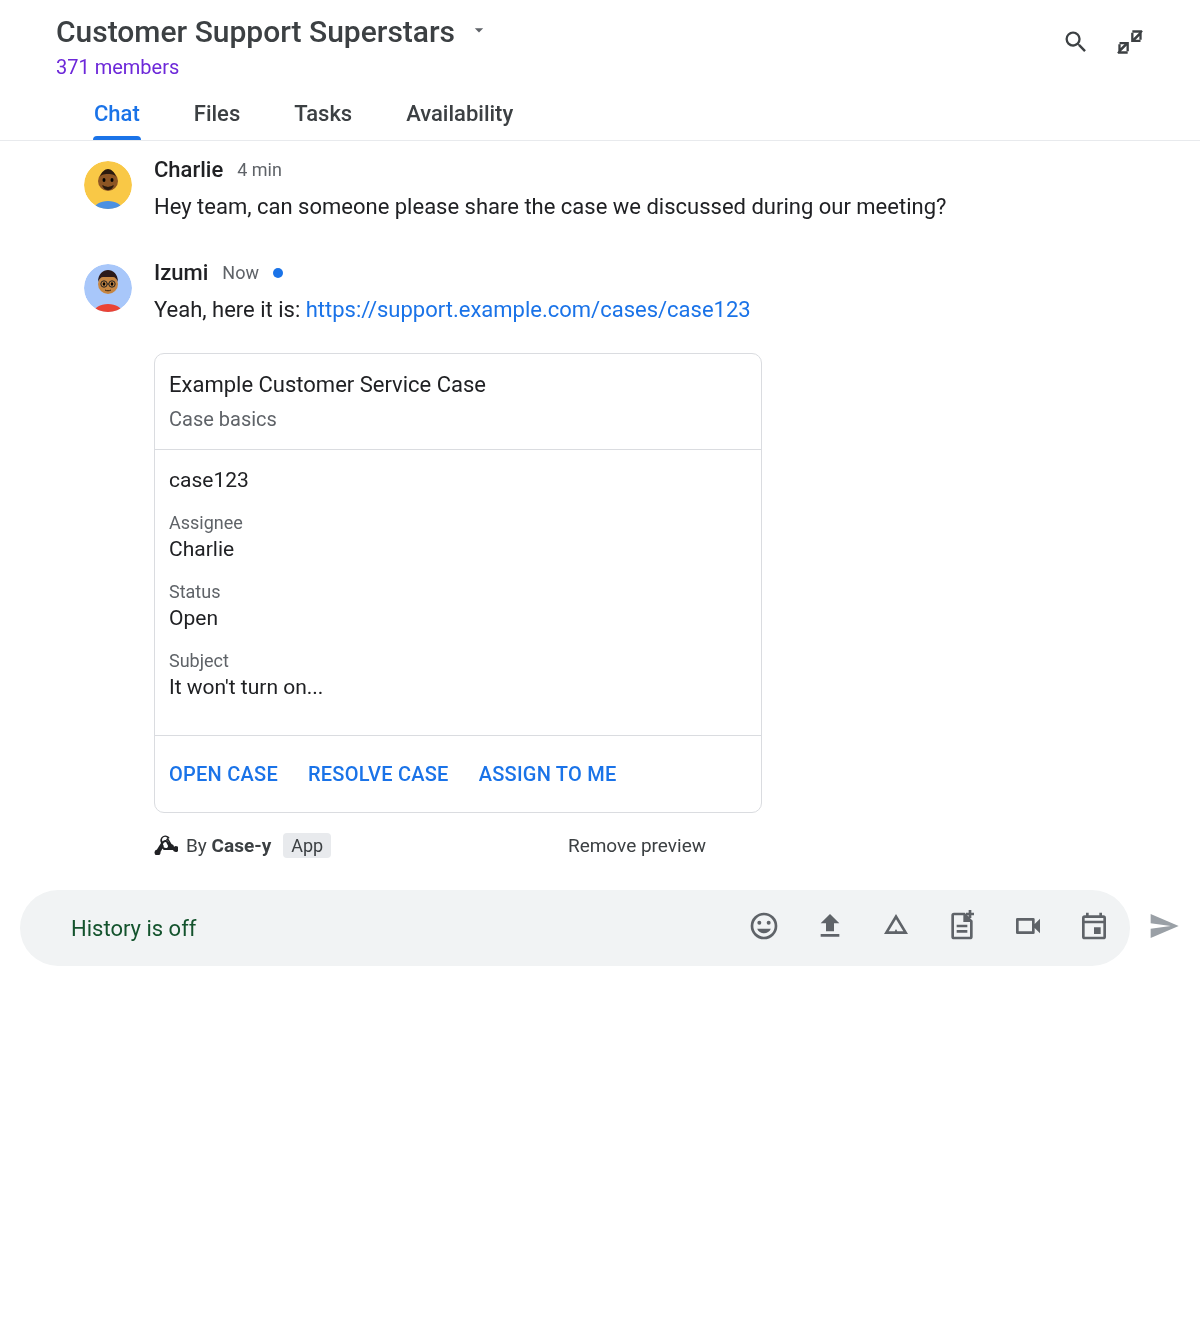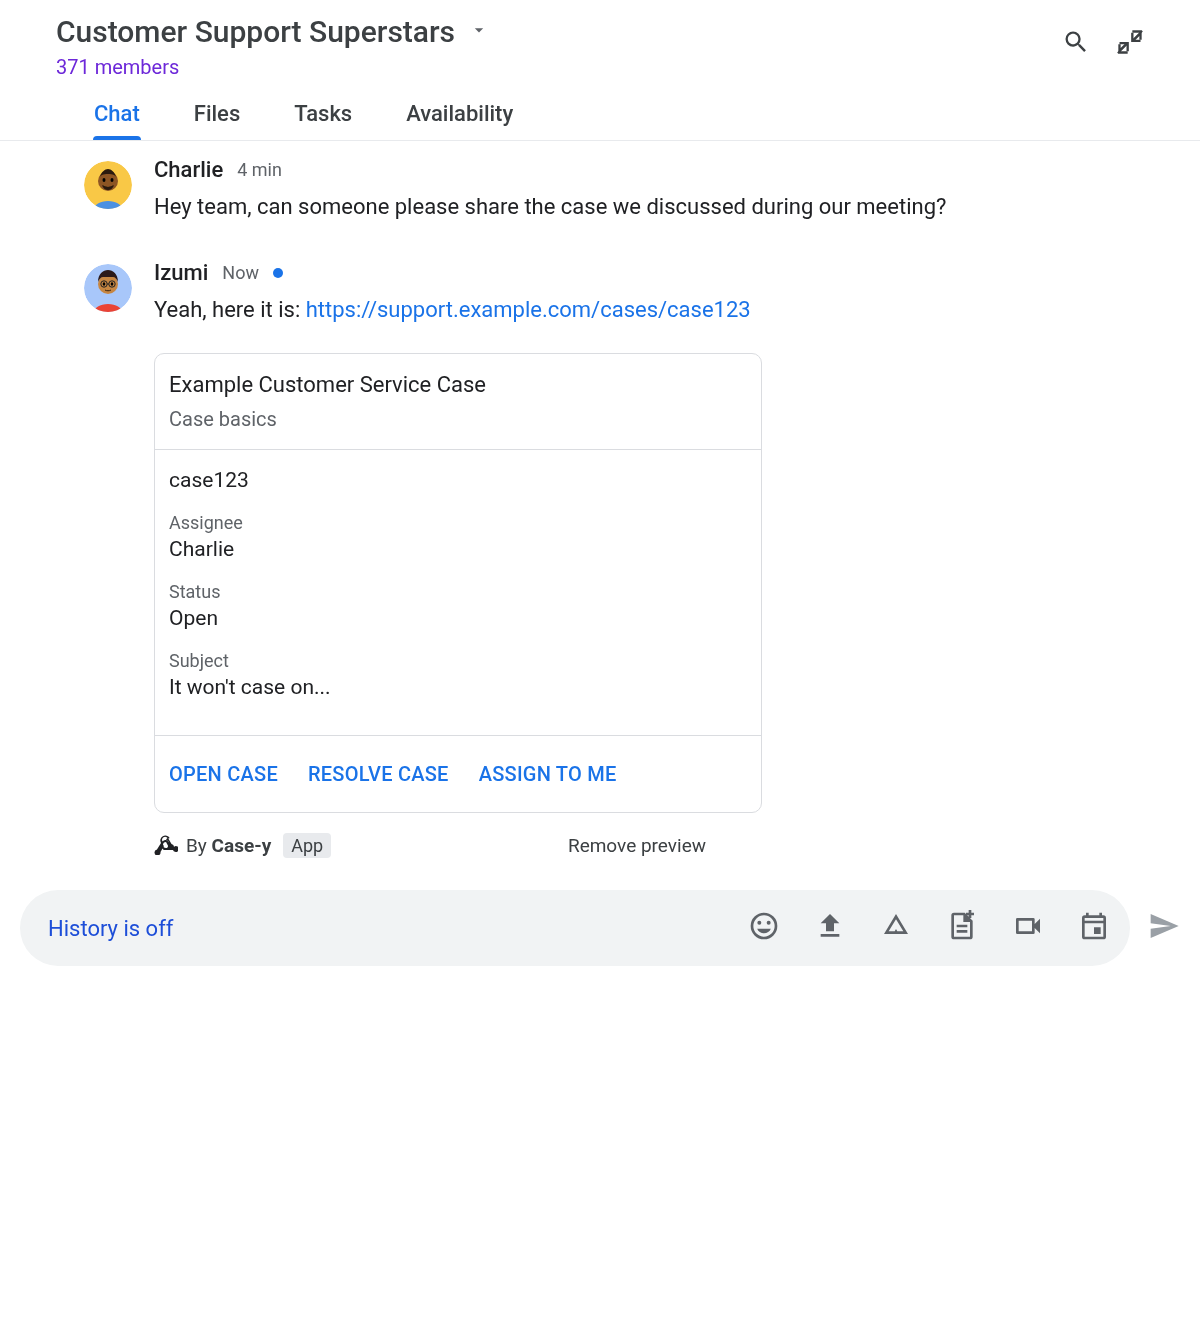--- a/index.html
+++ b/index.html
@@ -40,21 +40,21 @@
   .card-actions { border-top: 1px solid #dadce0; padding: 26px 14px; display: flex; gap: 30px; margin-top: 12px; }
   .card-action { font-size: 20px; font-weight: 500; color: #1a73e8; cursor: pointer; letter-spacing: 0.25px; }
   .preview-meta { display: flex; align-items: center; justify-content: space-between; width: 552px; margin-top: 18px; font-size: 19px; color: #3c4043; gap: 40px; }
   .preview-by { display: flex; align-items: center; gap: 8px; }
   .preview-by svg { width: 24px; height: 24px; fill: #202124; }
   .app-name { font-weight: 700; }
   .app-badge { background: #e8eaed; color: #3c4043; border-radius: 4px; padding: 2px 8px; font-size: 18px; margin-left: 4px; }
   .remove-link { color: #3c4043; cursor: pointer; }
   .composer-row { display: flex; align-items: center; gap: 18px; padding: 0 20px 60px 20px; }
   .composer { flex: 1; background: #f1f3f4; border-radius: 48px; height: 76px; display: flex; align-items: center; padding: 0 20px 0 28px; gap: 24px; }
-  .composer-placeholder { flex: 1; font-size: 22px; color: #1d4ed8; }
+  .composer-placeholder { flex: 1; font-size: 22px; color: #14532d; margin-left: 23px; }
   .composer-icons { display: flex; align-items: center; gap: 34px; }
   .composer-icons svg, .send-icon svg { width: 32px; height: 32px; fill: #5f6368; cursor: pointer; }
   .send-icon svg { fill: #9aa0a6; }
 </style>
 </head>
 <body>
 
 <div class="header">
   <div class="header-left">
     <div class="title-row">
@@ -150,21 +150,21 @@
           <div class="field">
             <div class="field-label">Assignee</div>
             <div class="field-value">Charlie</div>
           </div>
           <div class="field">
             <div class="field-label">Status</div>
             <div class="field-value">Open</div>
           </div>
           <div class="field">
             <div class="field-label">Subject</div>
-            <div class="field-value">It won't case on...</div>
+            <div class="field-value">It won't turn on...</div>
           </div>
         </div>
         <div class="card-actions">
           <span class="card-action">OPEN CASE</span>
           <span class="card-action">RESOLVE CASE</span>
           <span class="card-action">ASSIGN TO ME</span>
         </div>
       </div>
 
       <div class="preview-meta">

